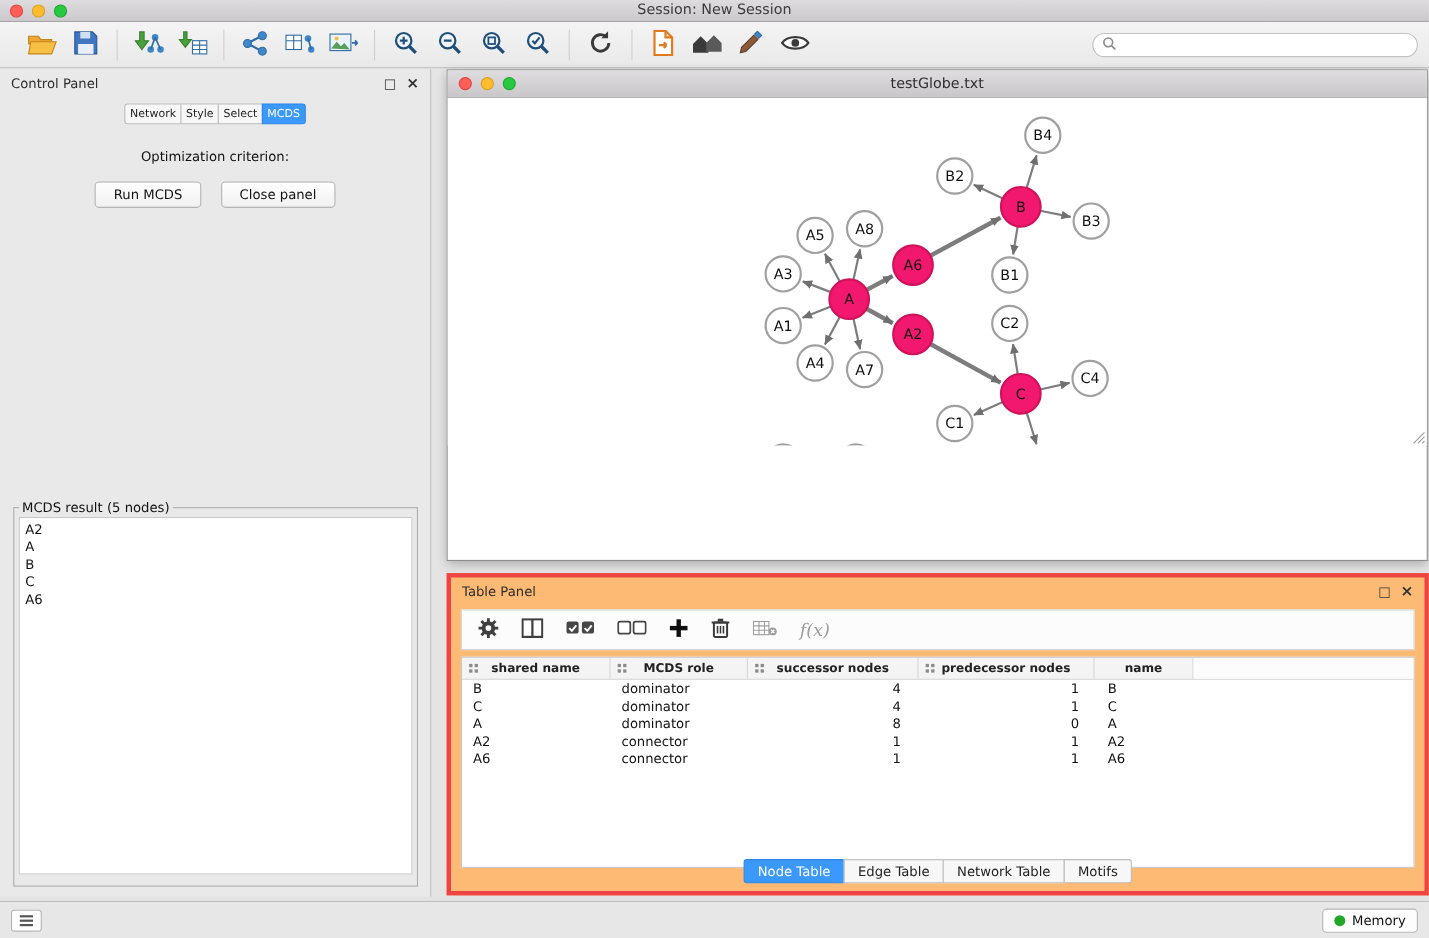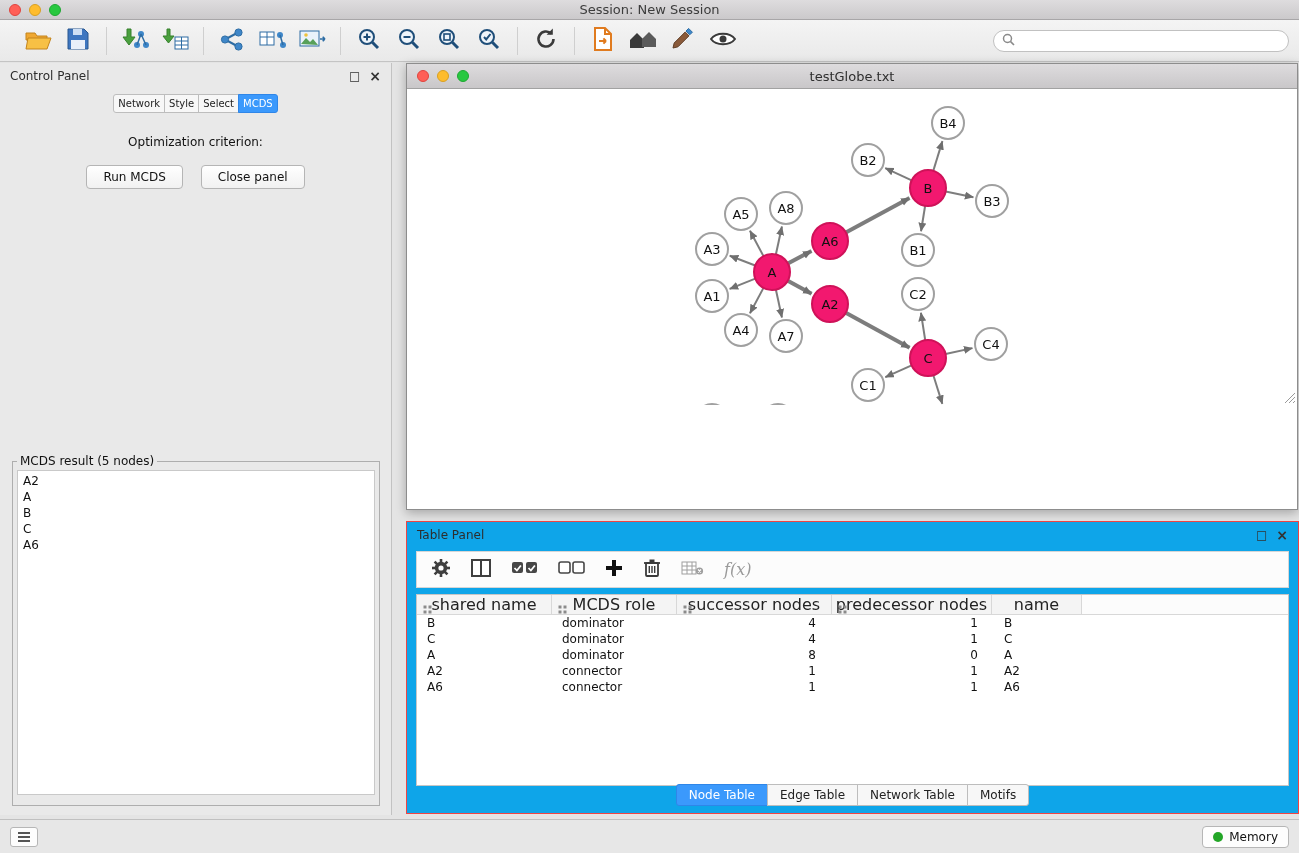--- a/index.html
+++ b/index.html
@@ -49,27 +49,27 @@
   
   .network-window { position:absolute; left:406px; top:63px; width:892px; height:447px; background:#fff; border:1px solid #8d8d8d; box-shadow:0 3px 10px rgba(0,0,0,0.28); }
   .nw-titlebar { height:25px; background:linear-gradient(#dedcde,#c9c7c9); border-bottom:1px solid #a2a2a2; position:relative; display:flex; align-items:center; }
   .nw-titlebar .traffic { top:6px; left:10px; }
   .nw-title { width:100%; text-align:center; font-size:13px; color:#2e2e2e; }
   .nw-canvas { position:relative; width:100%; height:316px; background:#ffffff; overflow:hidden; }
   .nw-canvas svg.graph { position:absolute; left:0; top:0; }
   .resize-grip { position:absolute; right:1px; bottom:1px; }
 
   
-  .table-panel { position:absolute; left:406px; top:521px; width:893px; height:293px; background:#0ea5e9; border:1px solid #ef4444; }
+  .table-panel { position:absolute; left:406px; top:521px; width:893px; height:293px; background:#fdba74; border:4px solid #ef4444; }
   .tp-toolbar { margin:4px 9px 0 9px; height:37px; background:#fcfcfc; border:1px solid #d6d6d6; display:flex; align-items:center; padding-left:14px; gap:20px; }
   .tp-icon { display:flex; align-items:center; justify-content:center; }
   .fx-label { font-family:"DejaVu Serif","Liberation Serif",serif; font-style:italic; color:#9a9a9a; font-size:16px; }
   .ntable { margin:6px 9px 0 9px; background:#fff; border:1px solid #c6c6c6; height:192px; overflow:hidden; }
   .thead { display:flex; height:20px; background:#f4f4f4; border-bottom:1px solid #d8d8d8; }
-  .thcell { position:relative; display:flex; align-items:center; justify-content:center; font-size:16px; color:#222; border-right:1px solid #d8d8d8; }
+  .thcell { position:relative; display:flex; align-items:center; justify-content:center; font-size:11px; color:#222; border-right:1px solid #d8d8d8;font-weight:bold; }
   .thcell .mini { position:absolute; left:6px; top:5px; }
   .c0 { width:135px; } .c1 { width:125px; } .c2 { width:155px; } .c3 { width:160px; } .c4 { width:90px; }
   .thcell.cf, .tcell.cf { flex:1; border-right:none; background:#fcfcfc; }
   .trow { display:flex; height:16px; align-items:center; }
   .tcell { font-size:12px; color:#111; overflow:hidden; white-space:nowrap; }
   .tcell.c0 { padding-left:10px; }
   .tcell.c1 { padding-left:10px; }
   .tcell.c2 { text-align:right; padding-right:16px; }
   .tcell.c3 { text-align:right; padding-right:14px; }
   .tcell.c4 { padding-left:12px; }

